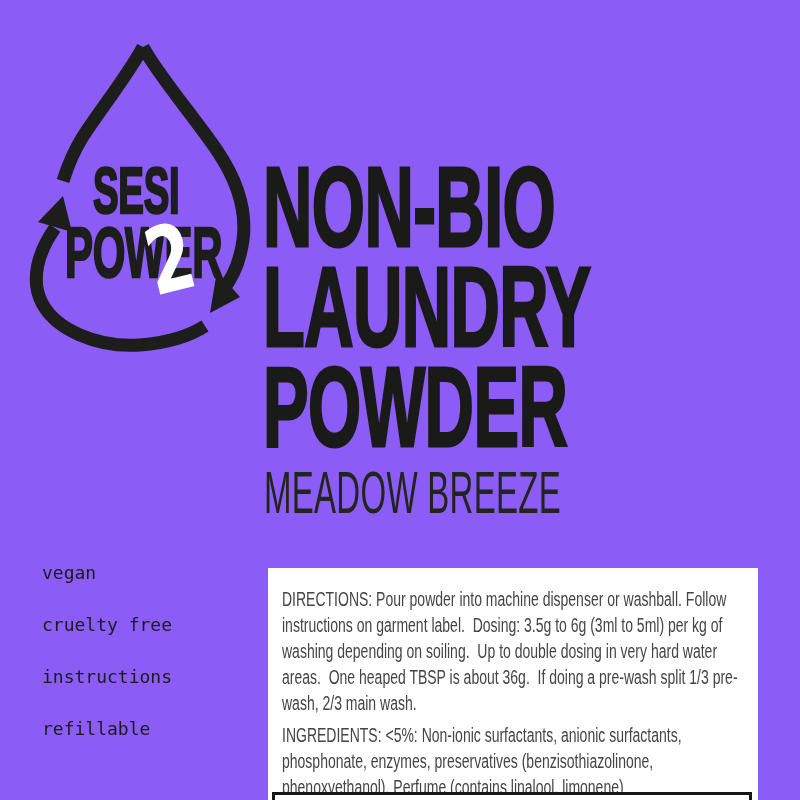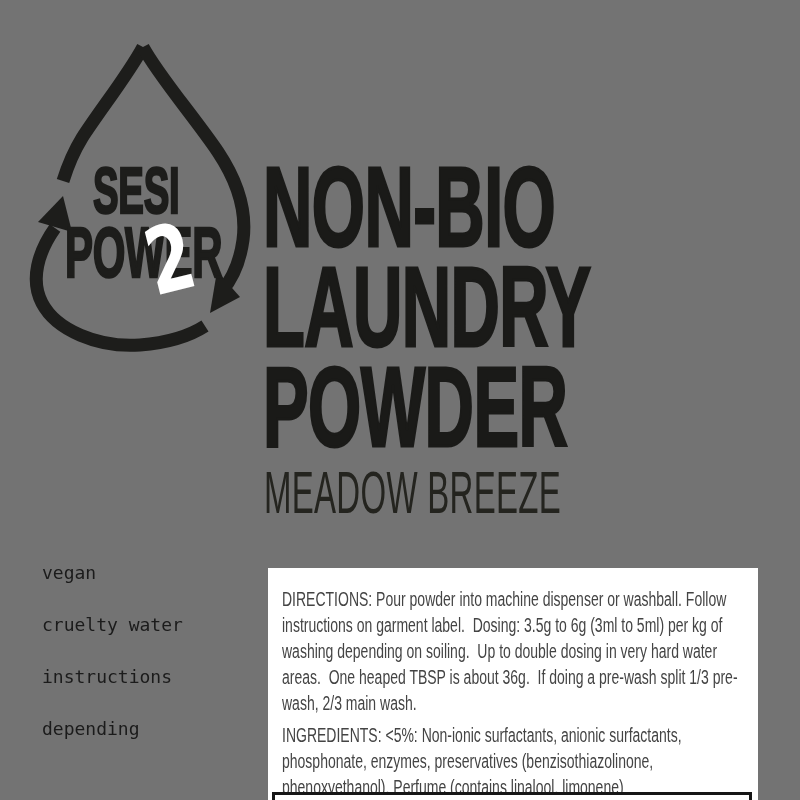--- a/index.html
+++ b/index.html
@@ -1,20 +1,20 @@
 <!DOCTYPE html>
 <html><head>
 <meta charset="utf-8">
 <style>
   html,body{margin:0;padding:0;}
   #label{
     position:relative;
     width:800px;height:800px;
     overflow:hidden;
-    background:#737373;
+    background:#8b5cf6;
     font-family:"Liberation Sans", sans-serif;
   }
 
   
   #logo{position:absolute;left:0;top:0;width:270px;height:360px;}
   #logo svg{position:absolute;left:0;top:0;}
   .brand-line{
     position:absolute;
     color:#1D1D1B;
     font-weight:bold;
@@ -115,23 +115,23 @@
   <div id="product-title">
     <div>NON-BIO</div>
     <div>LAUNDRY</div>
     <div>POWDER</div>
   </div>
 
   <div id="scent-name">MEADOW BREEZE</div>
 
   <div id="claims">
     <div class="claim">vegan</div>
-    <div class="claim">cruelty water</div>
+    <div class="claim">cruelty free</div>
     <div class="claim">instructions</div>
-    <div class="claim">depending</div>
+    <div class="claim">refillable</div>
   </div>
 
   <div id="info-panel">
     <div id="directions-text" class="panel-text">DIRECTIONS: Pour powder into machine dispenser or washball. Follow instructions on garment label.  Dosing: 3.5g to 6g (3ml to 5ml) per kg of washing depending on soiling.  Up to double dosing in very hard water areas.  One heaped TBSP is about 36g.  If doing a pre-wash split 1/3 pre-wash, 2/3 main wash.</div>
     <div id="ingredients-text" class="panel-text">INGREDIENTS: &lt;5%: Non-ionic surfactants, anionic surfactants, phosphonate, enzymes, preservatives (benzisothiazolinone, phenoxyethanol), Perfume (contains linalool, limonene)</div>
     <div id="panel-footer-box"></div>
   </div>
 
 </div>
 

